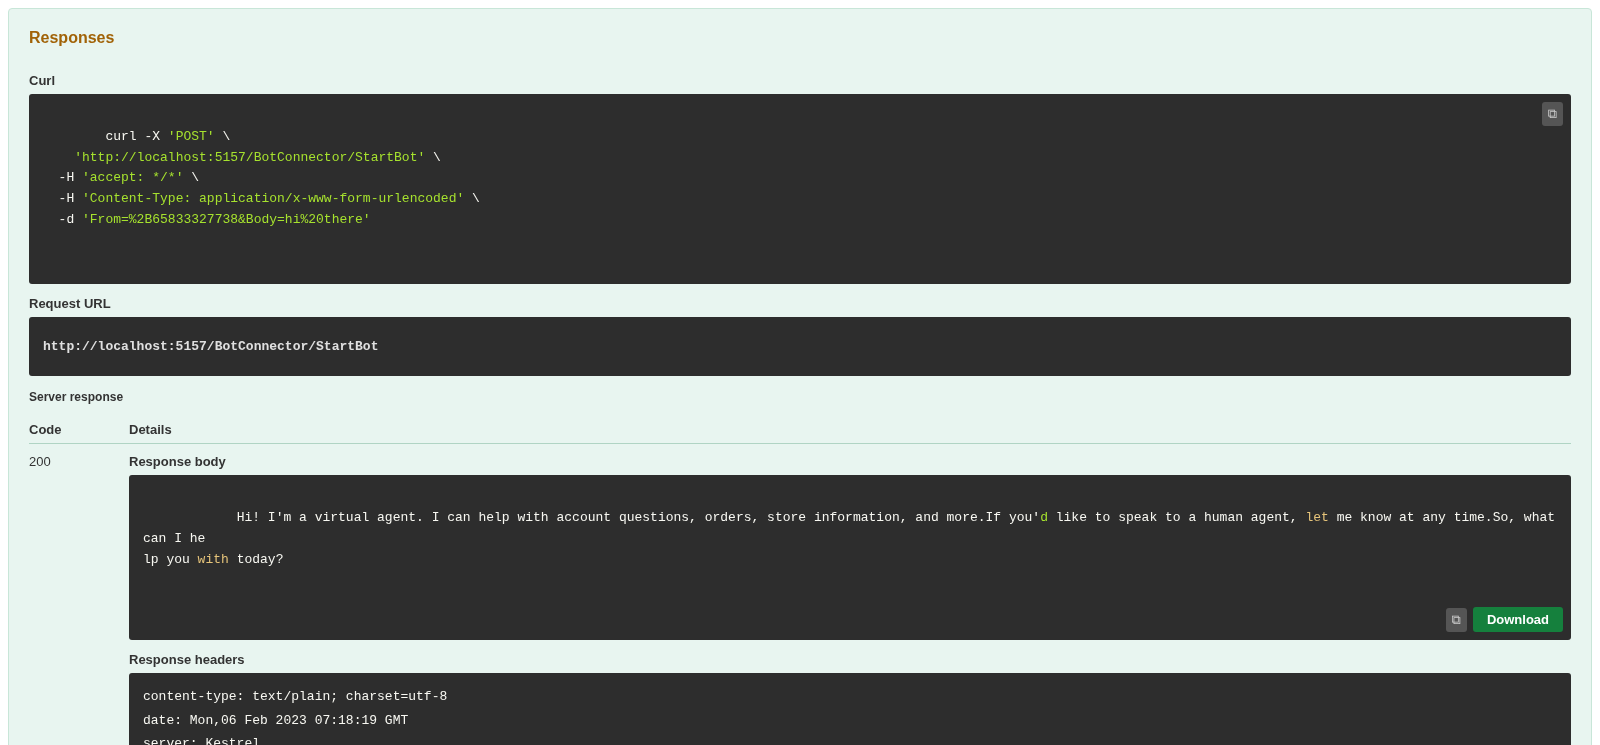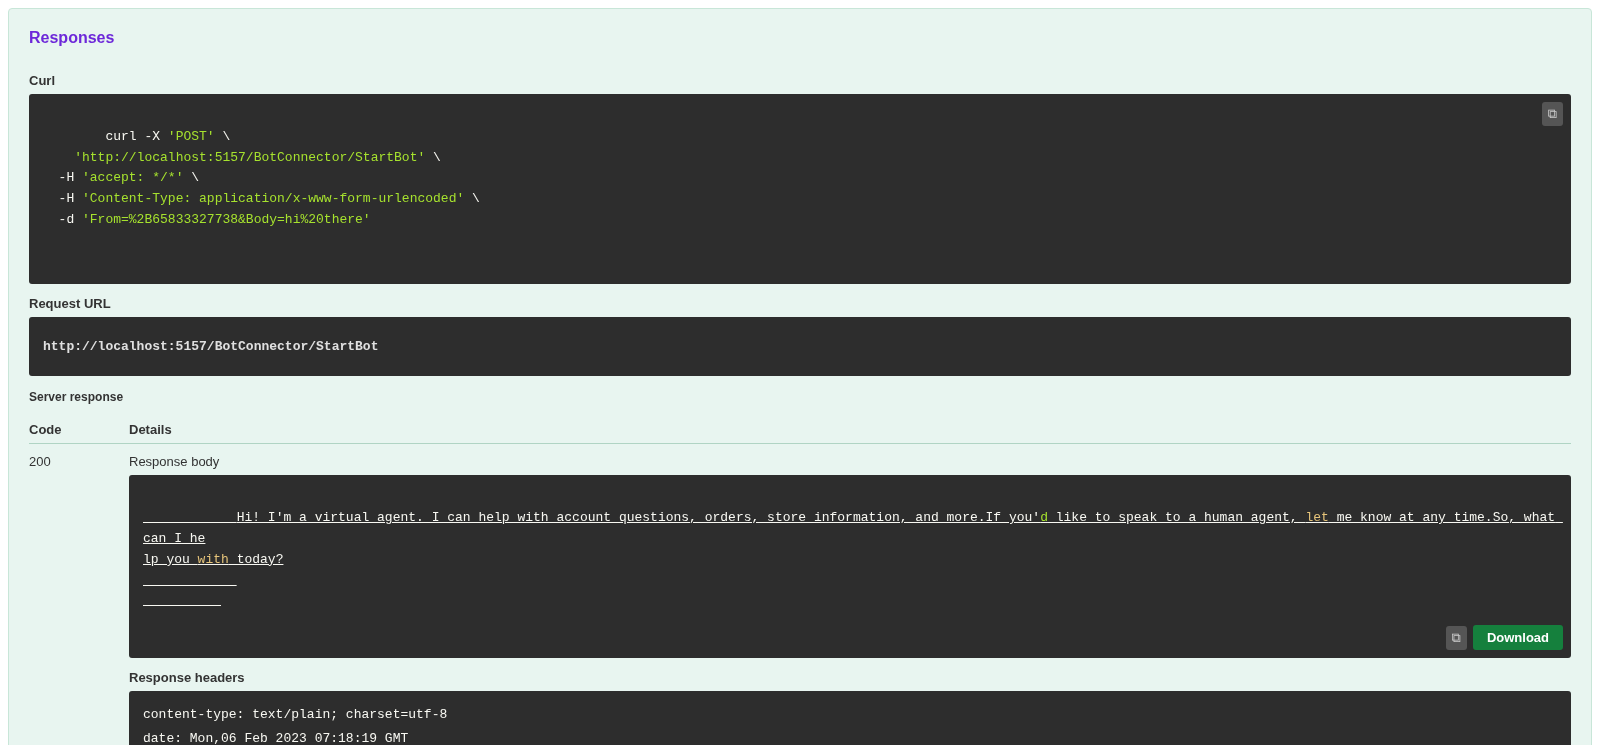--- a/index.html
+++ b/index.html
@@ -12,21 +12,21 @@
     .outer-container {
       background: #e8f5f0;
       border: 1px solid #c8e6d8;
       border-radius: 4px;
       margin: 8px;
       padding: 20px 20px 20px 20px;
     }
     .section-title {
       font-size: 16px;
       font-weight: bold;
-      color: #6d28d9;
+      color: #a16207;
       margin-bottom: 16px;
     }
     .inner-panel {
       background: #e8f5f0;
       padding: 10px 0;
     }
     .label {
       font-size: 13px;
       font-weight: bold;
       color: #333;
@@ -86,21 +86,21 @@
     .col-code { width: 100px; flex-shrink: 0; }
     .col-details { flex: 1; }
     .table-row {
       display: flex;
       padding: 10px 0;
       align-items: flex-start;
       border-bottom: 1px solid #d0e8dc;
     }
     .response-body-label {
       font-size: 13px;
-      font-weight: normal;
+      font-weight: bold;
       color: #333;
       margin-bottom: 6px;
     }
     .response-body-block {
       background: #2d2d2d;
       color: #f8f8f2;
       font-family: 'Courier New', Courier, monospace;
       font-size: 13px;
       padding: 12px 14px;
       border-radius: 3px;
@@ -182,21 +182,21 @@
       <div class="table-header">
         <div class="col-code">Code</div>
         <div class="col-details">Details</div>
       </div>
 
       <div class="table-row">
         <div class="col-code code-number">200</div>
         <div class="col-details">
 
           <div class="response-body-label">Response body</div>
-          <div class="response-body-block" style="padding-bottom: 46px; text-decoration: underline;">
+          <div class="response-body-block" style="padding-bottom: 28px;">
             <span>Hi! I'm a virtual agent. I can help with account questions, orders, store information, and more.If you'<span class="green">d</span> like to speak to a human agent, <span class="orange">let</span> me know at any time.So, what can I he
 lp you <span class="orange">with</span> today?</span>
             <div class="body-actions">
               <button class="copy-icon-btn" title="Copy" style="position:static;">⧉</button>
               <button class="download-btn">Download</button>
             </div>
           </div>
 
           <div class="response-headers-label">Response headers</div>
           <div class="response-headers-block">

